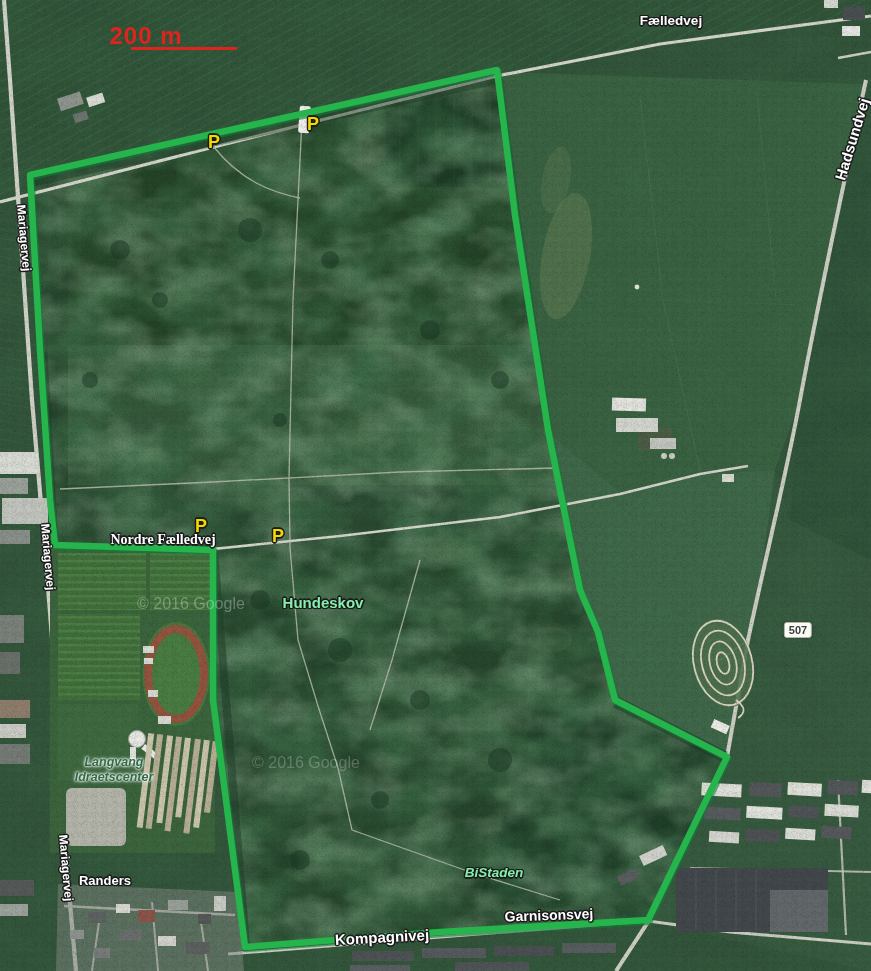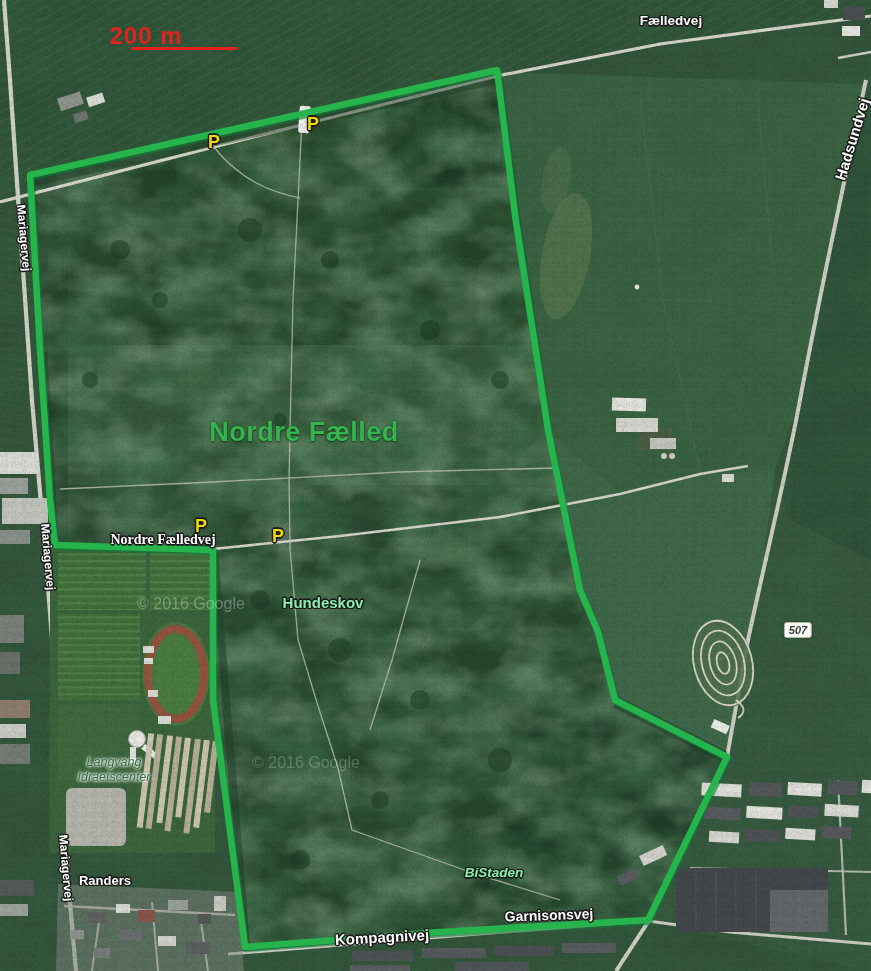--- a/index.html
+++ b/index.html
@@ -9,26 +9,26 @@
   .lbl{position:absolute;white-space:nowrap;font-weight:bold;color:#fff;
        transform:translate(-50%,-50%);line-height:1;
        text-shadow:-1px -1px 0 rgba(25,25,25,.95),1px -1px 0 rgba(25,25,25,.95),
                    -1px 1px 0 rgba(25,25,25,.95),1px 1px 0 rgba(25,25,25,.95),
                    0 -1.6px 0 rgba(25,25,25,.8),0 1.6px 0 rgba(25,25,25,.8),
                    -1.6px 0 0 rgba(25,25,25,.8),1.6px 0 0 rgba(25,25,25,.8);}
   .yellow{color:#86efac;}
   .pmark{color:#f2d900;font-size:18px;}
   .area-big{color:#36b450;font-size:27px;letter-spacing:.5px;
        text-shadow:0 1px 2px rgba(0,40,10,.65),0 0 2px rgba(0,40,10,.5);}
-  .poi{color:#2f6b45;font-style:italic;font-weight:normal;font-size:12.5px;
+  .poi{color:#2f6b45;font-style:italic;font-weight:bold;font-size:12.5px;
        text-align:center;line-height:1.2;
        text-shadow:0 0 2px #fff,0 0 3px #fff,0 0 4px rgba(255,255,255,.85);}
   .badge{position:absolute;transform:translate(-50%,-50%);background:#fbfbf6;
        border:1px solid #b5b5aa;border-radius:3px;padding:1px 4px 1px 4px;
-       font-size:11px;font-weight:bold;color:#3c4043;box-shadow:0 0 2px rgba(0,0,0,.35);font-style:italic;}
+       font-size:11px;font-weight:bold;color:#3c4043;box-shadow:0 0 2px rgba(0,0,0,.35);}
   .scale-text{position:absolute;transform:translate(-50%,-50%);color:#de241c;
        font-weight:bold;font-size:24px;letter-spacing:1px;}
   .scale-line{position:absolute;height:3px;background:#de241c;}
   .wm{position:absolute;color:rgba(255,255,255,.30);font-size:16px;white-space:nowrap;}
 </style>
 </head>
 <body>
 
 <div id="stage">
 
@@ -283,21 +283,20 @@
 
 <div class="lbl" style="left:671px;top:21px;font-size:13.5px;">Fælledvej</div>
 <div class="lbl" style="left:852px;top:139px;font-size:15px;transform:translate(-50%,-50%) rotate(-73deg);">Hadsundvej</div>
 <div class="lbl" style="left:24px;top:238px;font-size:12px;transform:translate(-50%,-50%) rotate(85deg);">Mariagervej</div>
 <div class="lbl" style="left:48px;top:557px;font-size:12px;transform:translate(-50%,-50%) rotate(85deg);">Mariagervej</div>
 <div class="lbl" style="left:66px;top:868px;font-size:12px;transform:translate(-50%,-50%) rotate(85deg);">Mariagervej</div>
 <div class="lbl" style="left:163px;top:540px;font-size:14px;font-family:Liberation Serif, serif;">Nordre Fælledvej</div>
 <div class="lbl" style="left:382px;top:937px;font-size:15px;transform:translate(-50%,-50%) rotate(-3deg);">Kompagnivej</div>
 <div class="lbl" style="left:549px;top:915px;font-size:14px;transform:translate(-50%,-50%) rotate(-2deg);">Garnisonsvej</div>
 
-<div class="lbl area-big" style="left:304px;top:432px;">Nordre Fælled</div>
 <div class="lbl yellow" style="left:323px;top:602px;font-size:15px;">Hundeskov</div>
 <div class="lbl yellow" style="left:494px;top:873px;font-size:13.5px;font-style:italic;">BiStaden</div>
 <div class="lbl" style="left:105px;top:880px;font-size:13px;">Randers</div>
 <div class="poi" style="position:absolute;left:114px;top:770px;transform:translate(-50%,-50%);">
   <div>Langvang</div>
   <div>Idraetscenter</div>
 </div>
 
 <div class="badge" style="left:798px;top:630px;">507</div>
 

